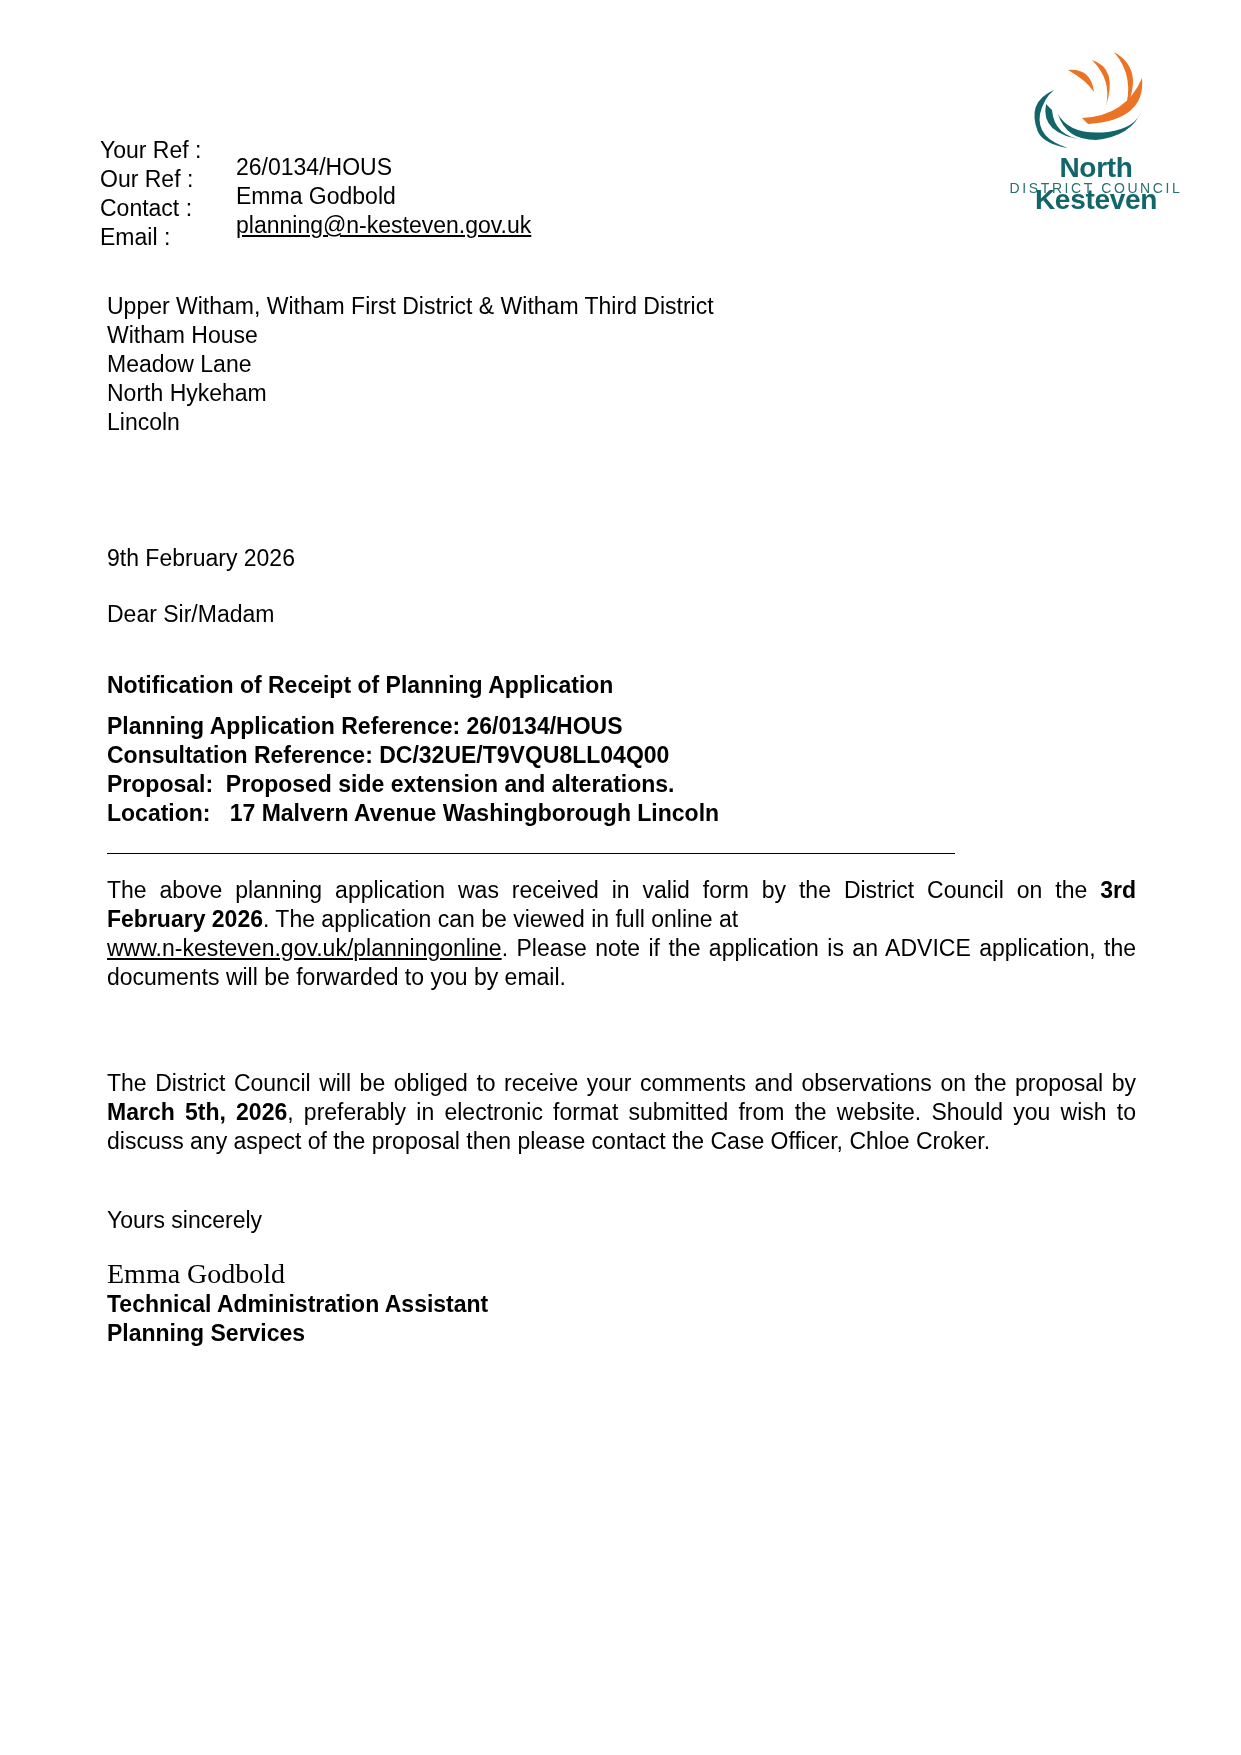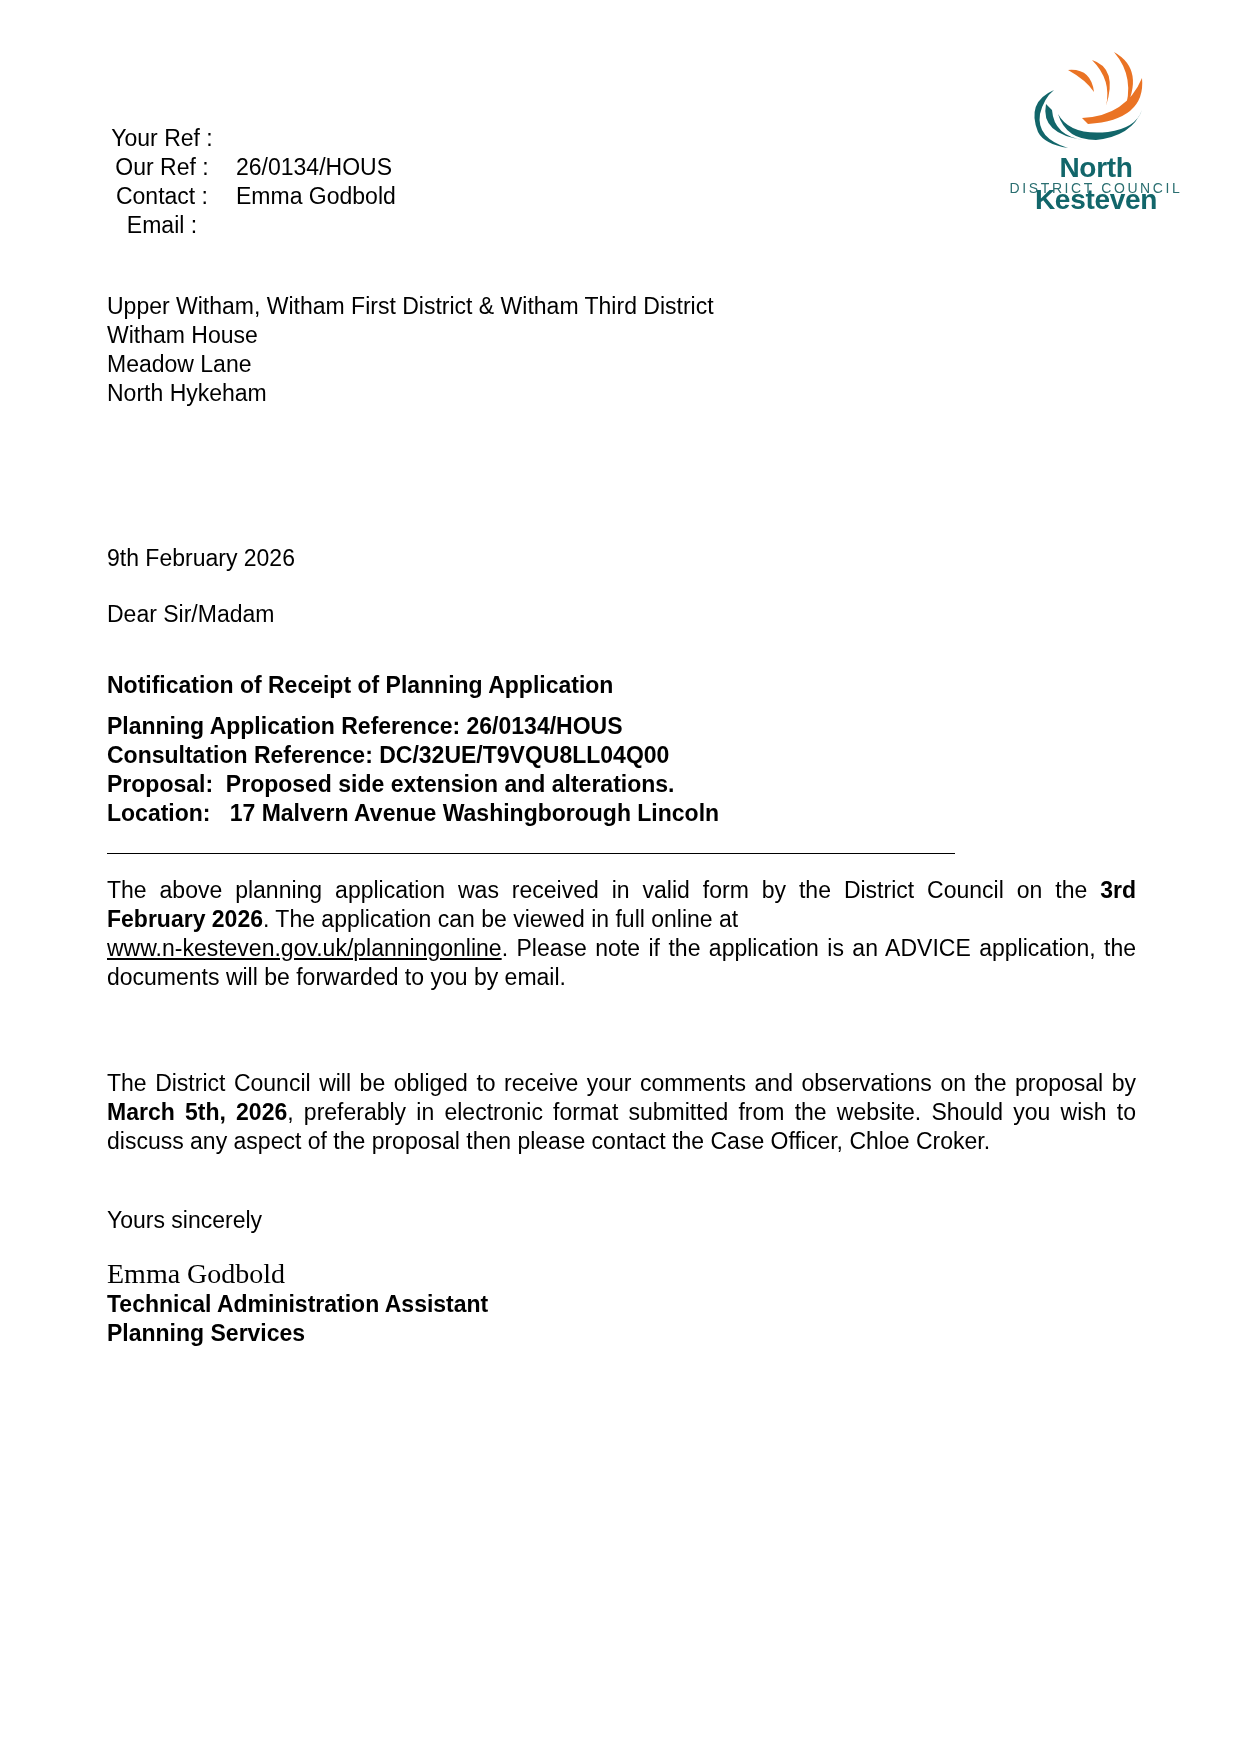--- a/index.html
+++ b/index.html
@@ -7,21 +7,21 @@
       width: 1241px; height: 1755px; position: relative; overflow: hidden;
       font-family: "Liberation Sans", sans-serif; color: #000; font-size: 23px;
     }
     .logo { position: absolute; left: 996px; top: 40px; width: 200px; height: 160px; }
     .logo-title { position: absolute; left: 0; top: 112px; width: 200px; text-align: center;
       font-family: "Liberation Sans", sans-serif; font-weight: bold; font-size: 28px; color: #12666a; letter-spacing: -0.3px; }
     .logo-sub { position: absolute; left: 0; top: 140px; width: 200px; text-align: center;
       font-family: "Liberation Sans", sans-serif; font-size: 14px; color: #2a6e70; letter-spacing: 2.6px; }
     .refs { position: absolute; left: 100px; top: 124px; line-height: 29px; }
     .refs .row { display: flex; height: 29px; }
-    .refs .lbl { width: 124px; text-align: center; white-space: pre; }
+    .refs .lbl { width: 124px; text-align: left; white-space: pre; margin-top: 12px; }
     .refs .val { padding-left: 12px; }
     .link { text-decoration: underline; color: #000; }
     .addr { position: absolute; left: 107px; top: 292px; line-height: 29px; }
     .line { position: absolute; left: 107px; white-space: nowrap; }
     .bold { font-weight: bold; }
     .block { position: absolute; left: 107px; width: 1029px; line-height: 29px; }
     .just { text-align: justify; }
     .rule { position: absolute; left: 107px; top: 853px; width: 848px; height: 0; border-top: 1.6px solid #000; }
     .sig-name { font-family: "Liberation Serif", serif; font-size: 28px; }
     .ref-table .r { display: block; white-space: pre; }
@@ -53,28 +53,30 @@
   <div class="row">
     <span class="lbl">Our Ref :</span>
     <span class="val">26/0134/HOUS</span>
   </div>
   <div class="row">
     <span class="lbl">Contact :</span>
     <span class="val">Emma Godbold</span>
   </div>
   <div class="row">
     <span class="lbl">Email :</span>
+    <span class="val"><a class="link">planning@n-kesteven.gov.uk</a></span>
   </div>
 </div>
 
 <div class="addr">
   <div>Upper Witham, Witham First District &amp; Witham Third District</div>
   <div>Witham House</div>
   <div>Meadow Lane</div>
   <div>North Hykeham</div>
+  <div>Lincoln</div>
 </div>
 
 <div class="line" style="top:545px;">9th February 2026</div>
 
 <div class="line" style="top:601px;">Dear Sir/Madam</div>
 
 <div class="line bold" style="top:656px;margin-top:16px;">Notification of Receipt of Planning Application</div>
 
 <div class="block bold ref-table" style="top:712px;">
   <span class="r">Planning Application Reference: 26/0134/HOUS</span>

